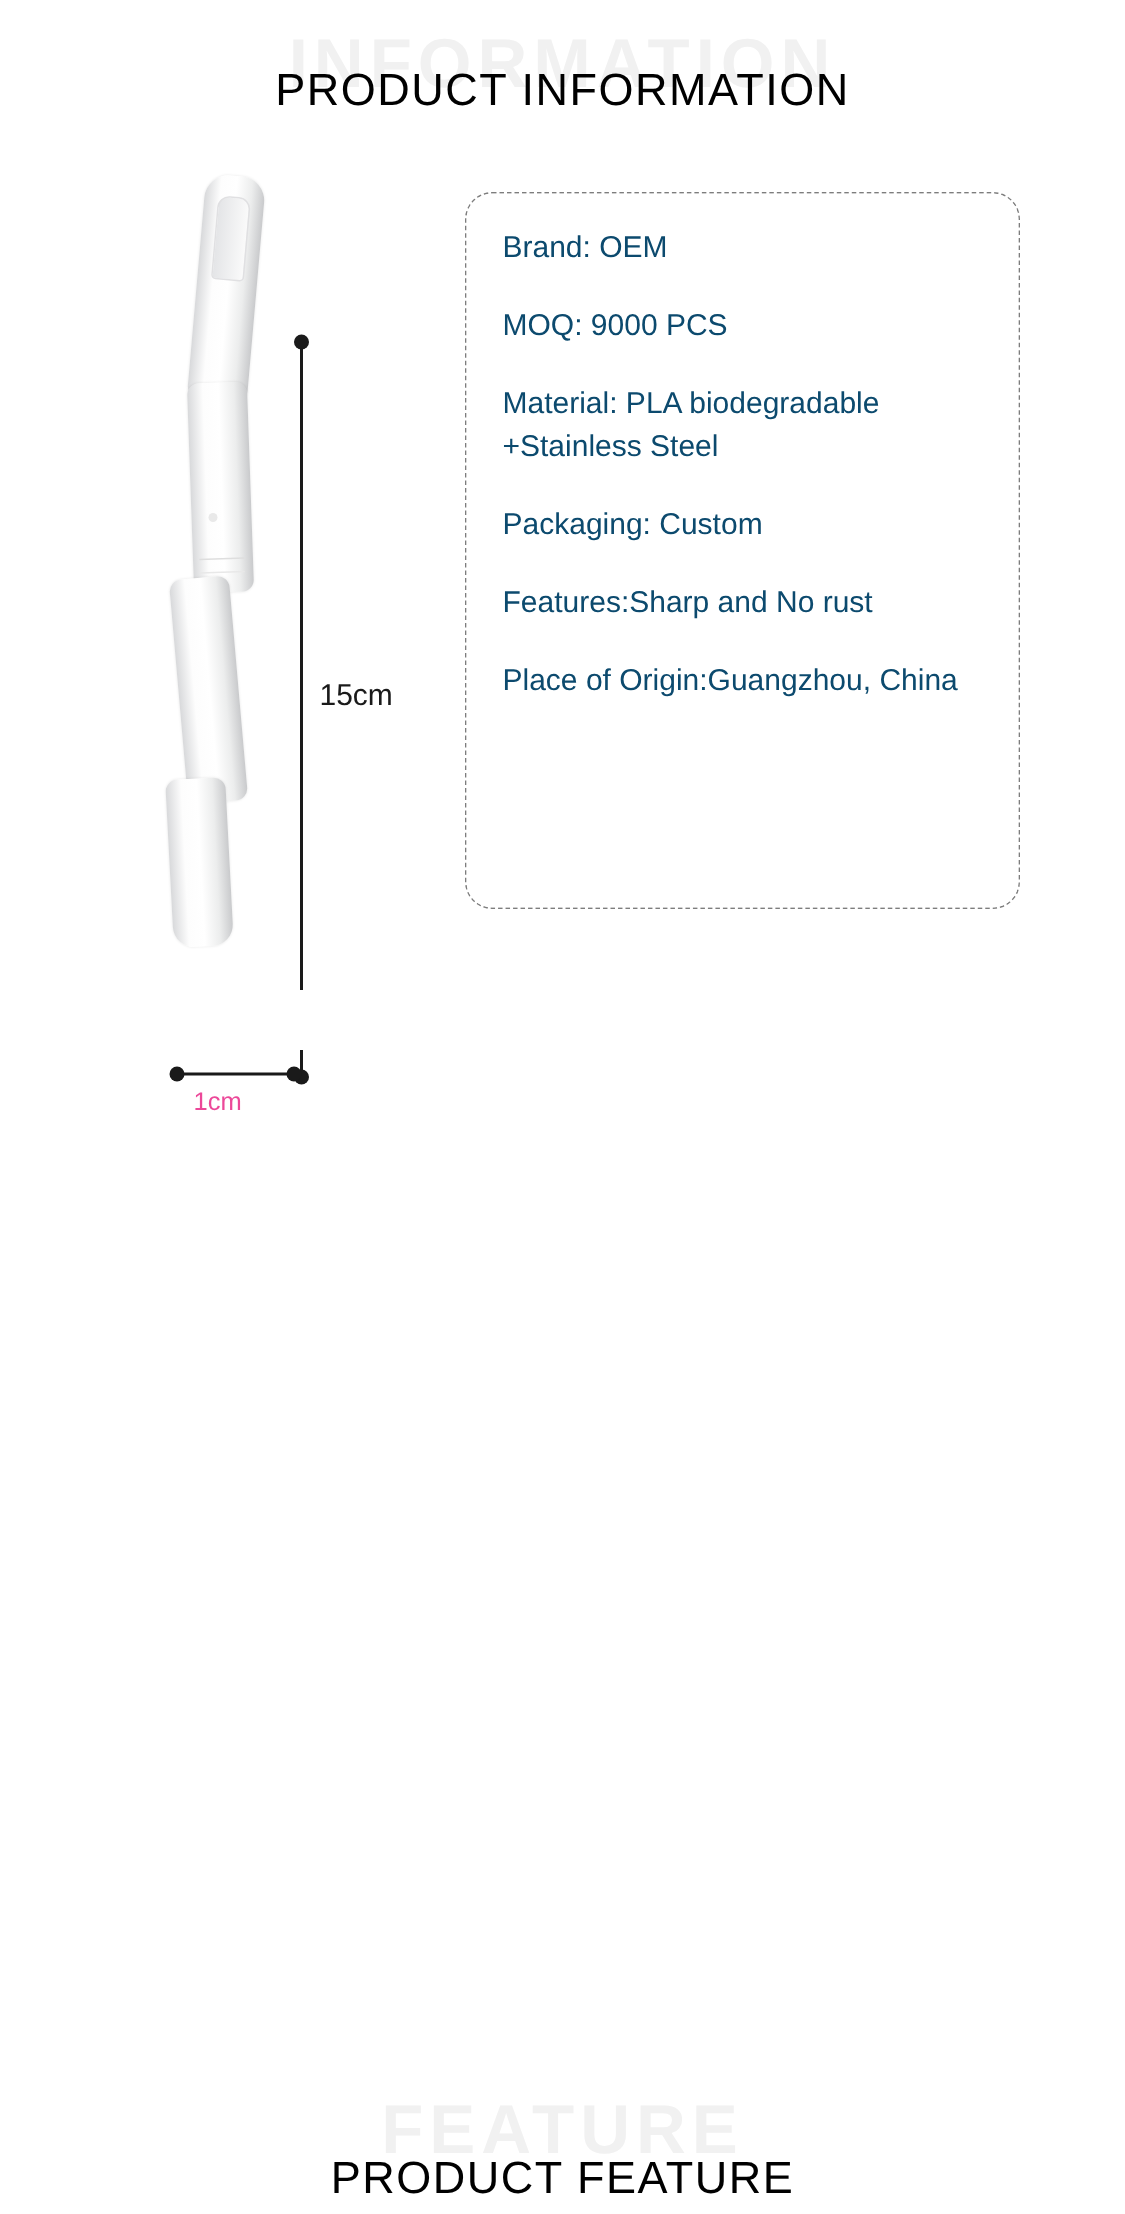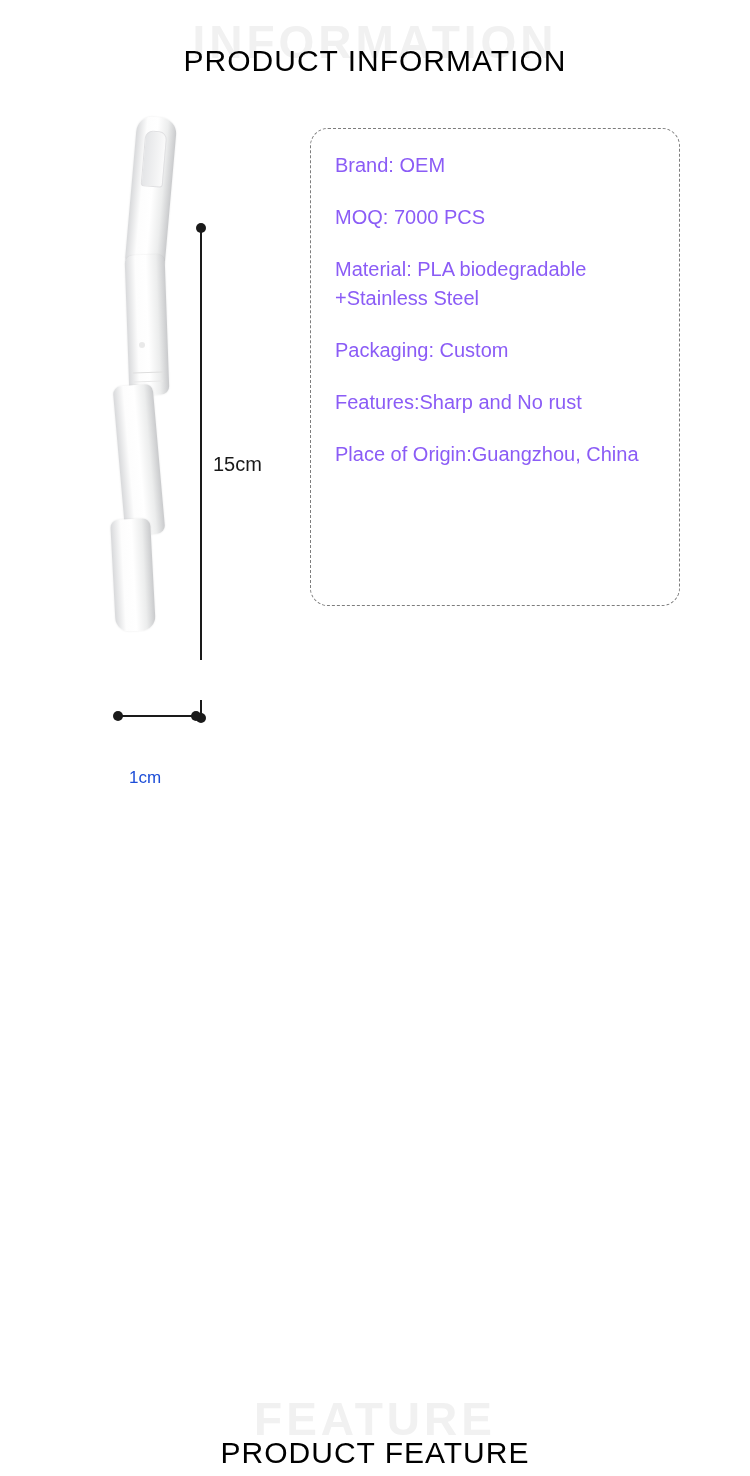--- a/index.html
+++ b/index.html
@@ -146,39 +146,38 @@
     height: 2px;
     background: #1a1a1a;
   }
   .dim-cap-l { left: 18px; top: 606px; }
   .dim-cap-r { left: 96px; top: 606px; }
   .dim-h-label {
     position: absolute;
     left: 34px;
     top: 620px;
     font-size: 17px;
-    color: #1d4ed8;
-    margin-top: 43px;
+    color: #ec4899;
   }
 
   
   .spec-box {
     position: absolute;
     left: 310px;
     top: 128px;
     width: 370px;
     height: 478px;
     border: 1px dashed #7d7d7d;
     border-radius: 18px;
     box-sizing: border-box;
     padding: 22px 24px 0 24px;
   }
   .spec-line {
     font-size: 20px;
-    color: #8b5cf6;
+    color: #0c4a6e;
     line-height: 29px;
     margin-bottom: 23px;
   }
   .spec-line:last-child { margin-bottom: 12px; }
 
   
   .section-feature {
     position: relative;
     width: 750px;
     height: 776px;
@@ -221,21 +220,21 @@
     <div class="dim-v-label">15cm</div>
 
     <div class="dim-h"></div>
     <div class="dim-cap dim-cap-l"></div>
     <div class="dim-cap dim-cap-r"></div>
     <div class="dim-h-label">1cm</div>
   </div>
 
   <div class="spec-box">
     <div class="spec-line">Brand: OEM</div>
-    <div class="spec-line">MOQ: 7000 PCS</div>
+    <div class="spec-line">MOQ: 9000 PCS</div>
     <div class="spec-line">Material: PLA biodegradable +Stainless Steel</div>
     <div class="spec-line">Packaging: Custom</div>
     <div class="spec-line">Features:Sharp and No rust</div>
     <div class="spec-line">Place of Origin:Guangzhou, China</div>
   </div>
 
   <div class="band"></div>
 </div>
 
 <div class="section-feature">

